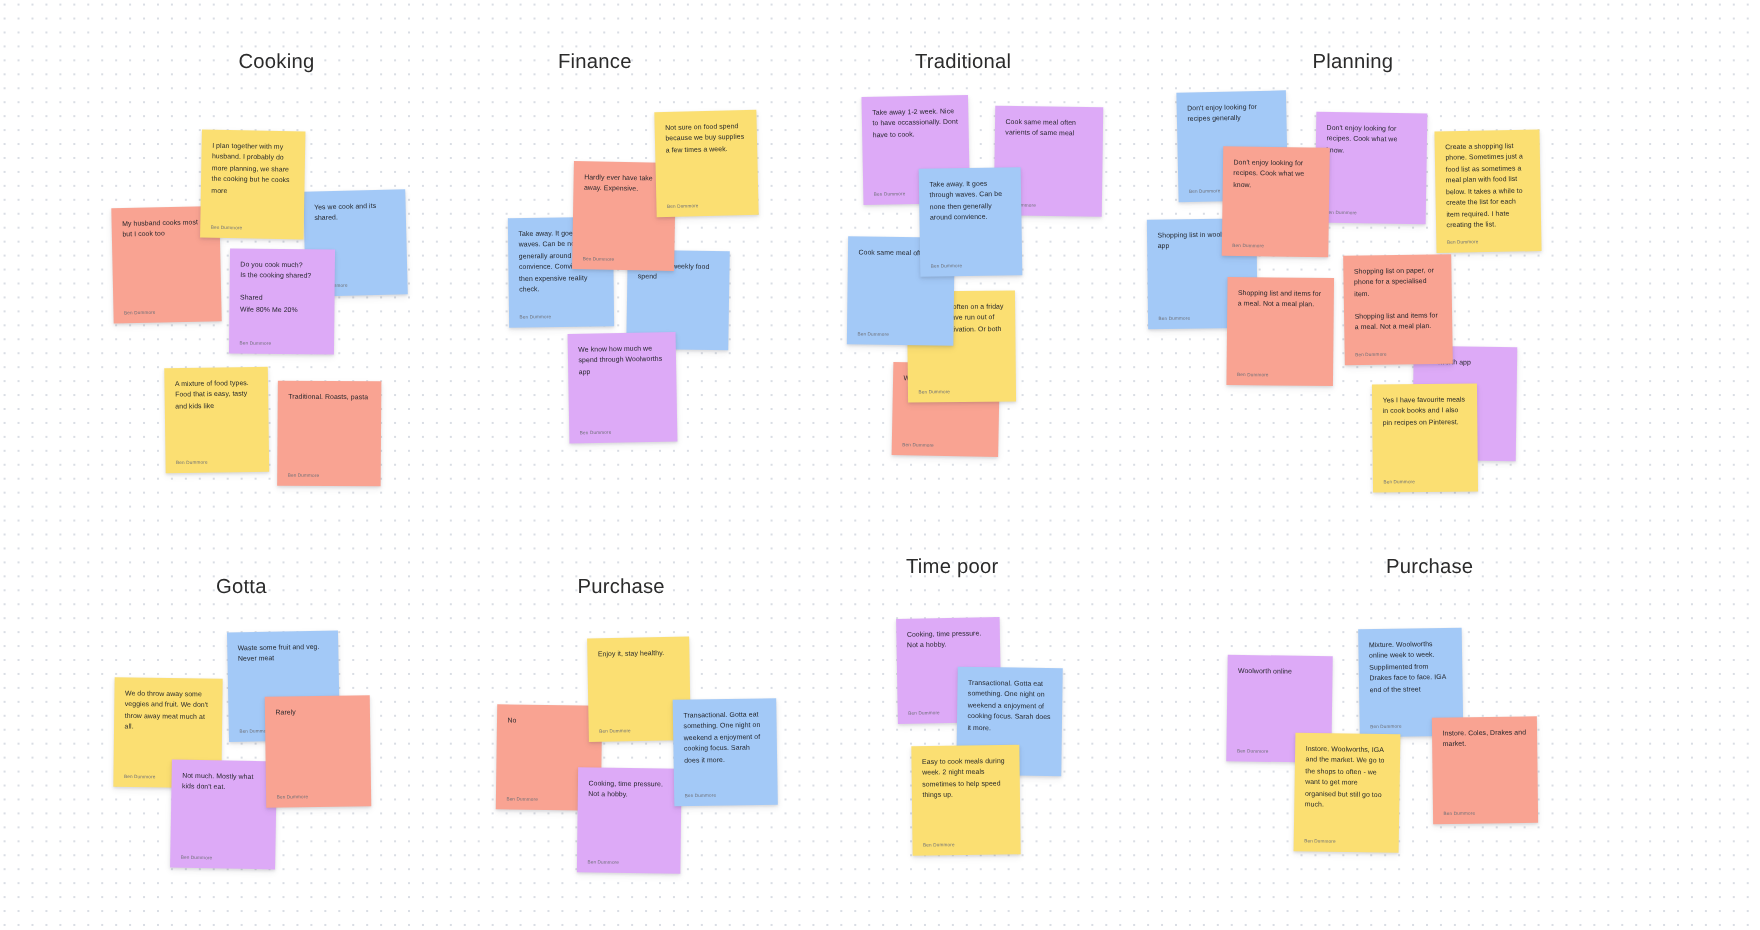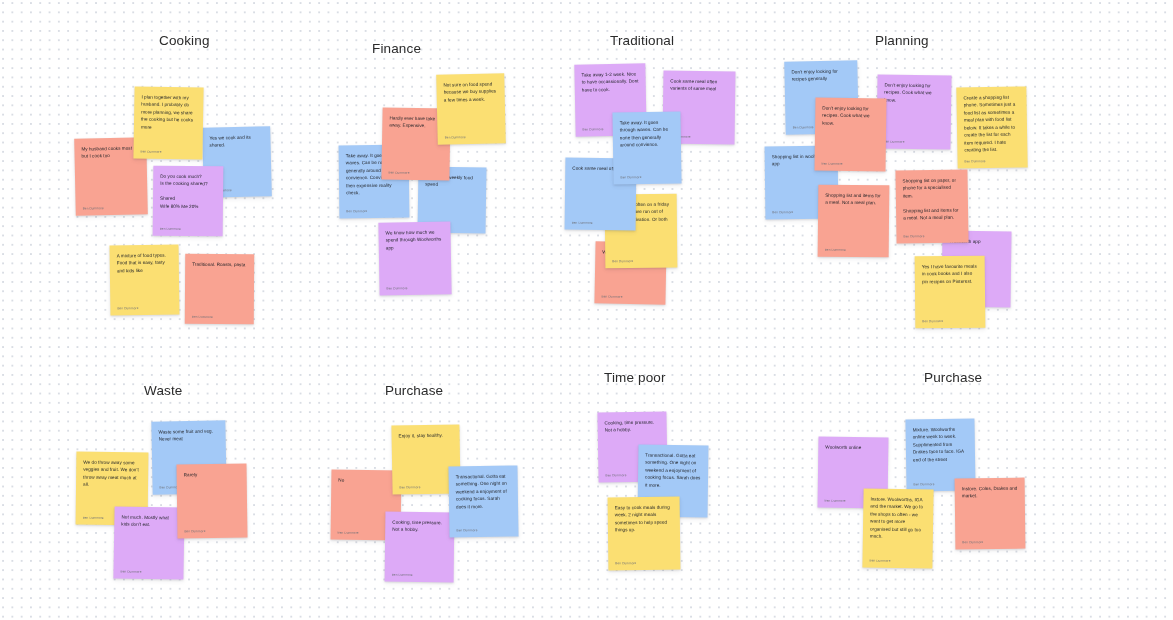--- a/index.html
+++ b/index.html
@@ -57,24 +57,24 @@
     margin-top: 4px;
   }
   .note-author:empty { display: none; }
 </style>
 </head>
 <body>
 
 <div id="board">
   <div id="titles-layer">
       <div class="cluster-title" style="left: 159px; top: 33px;">Cooking</div>
-      <div class="cluster-title" style="left: 372px; top: 33px; margin-top: 8px;">Finance</div>
+      <div class="cluster-title" style="left: 372px; top: 33px;">Finance</div>
       <div class="cluster-title" style="left: 610px; top: 33px;">Traditional</div>
       <div class="cluster-title" style="left: 875px; top: 33px;">Planning</div>
-      <div class="cluster-title" style="left: 144px; top: 383px;">Waste</div>
+      <div class="cluster-title" style="left: 144px; top: 383px;">Gotta</div>
       <div class="cluster-title" style="left: 385px; top: 383px;">Purchase</div>
       <div class="cluster-title" style="left: 604px; top: 370px;">Time poor</div>
       <div class="cluster-title" style="left: 884px; top: 370px; margin-left: 40px;">Purchase</div>
     </div>
   <div id="notes-layer">
       <div class="note" style="left: 75px; top: 138px; width: 72px; height: 77px; background: rgb(249, 163, 146); transform: rotate(-1.2deg); z-index: 3;">
         <div class="note-body">My husband cooks most but I cook too</div>
         <div class="note-author">Ben Dummore</div>
       </div>
       <div class="note" style="left: 134px; top: 87px; width: 69px; height: 72px; background: rgb(251, 223, 114); transform: rotate(1deg); z-index: 5;">

